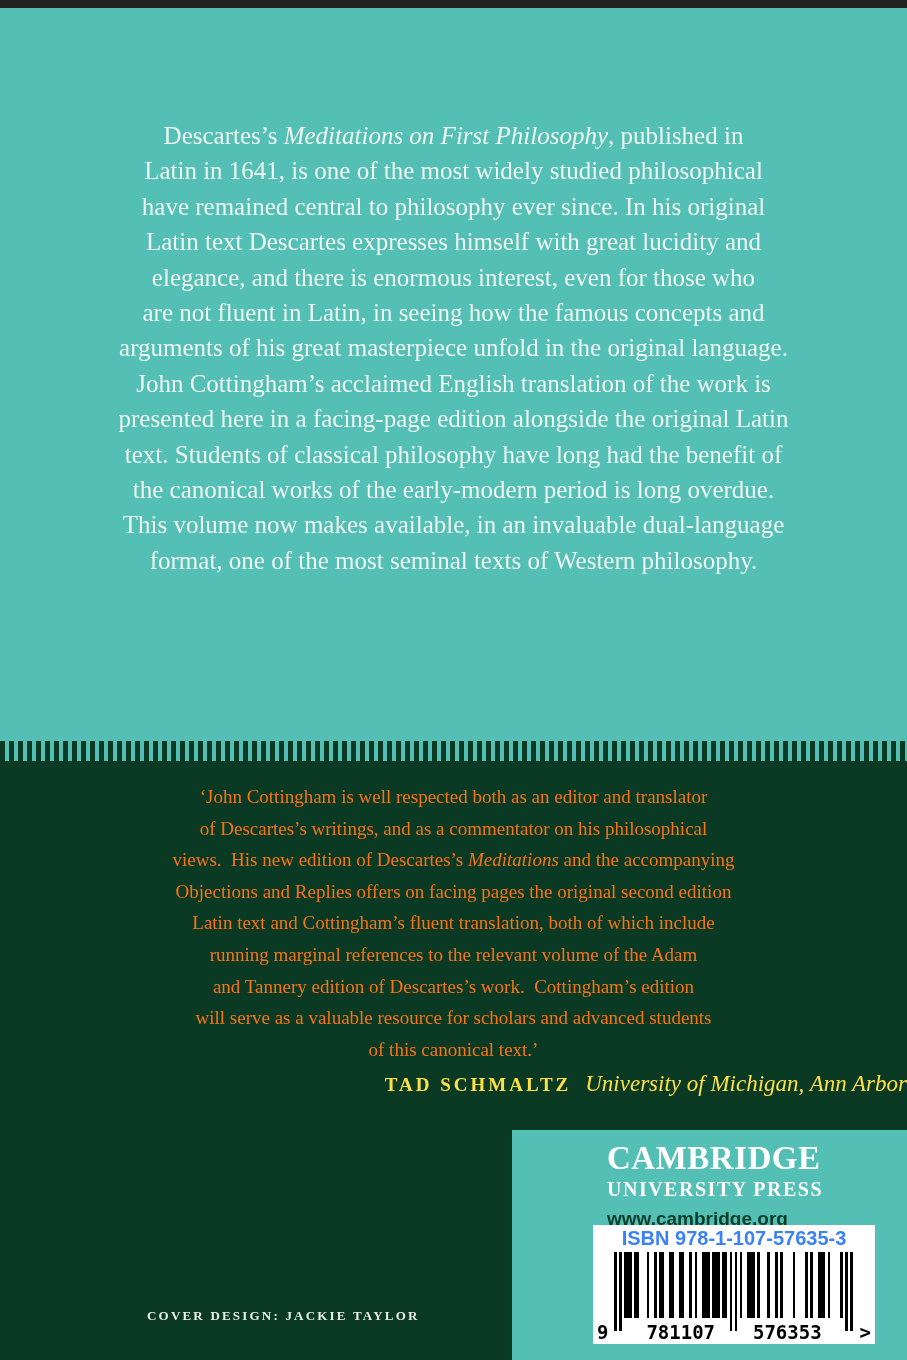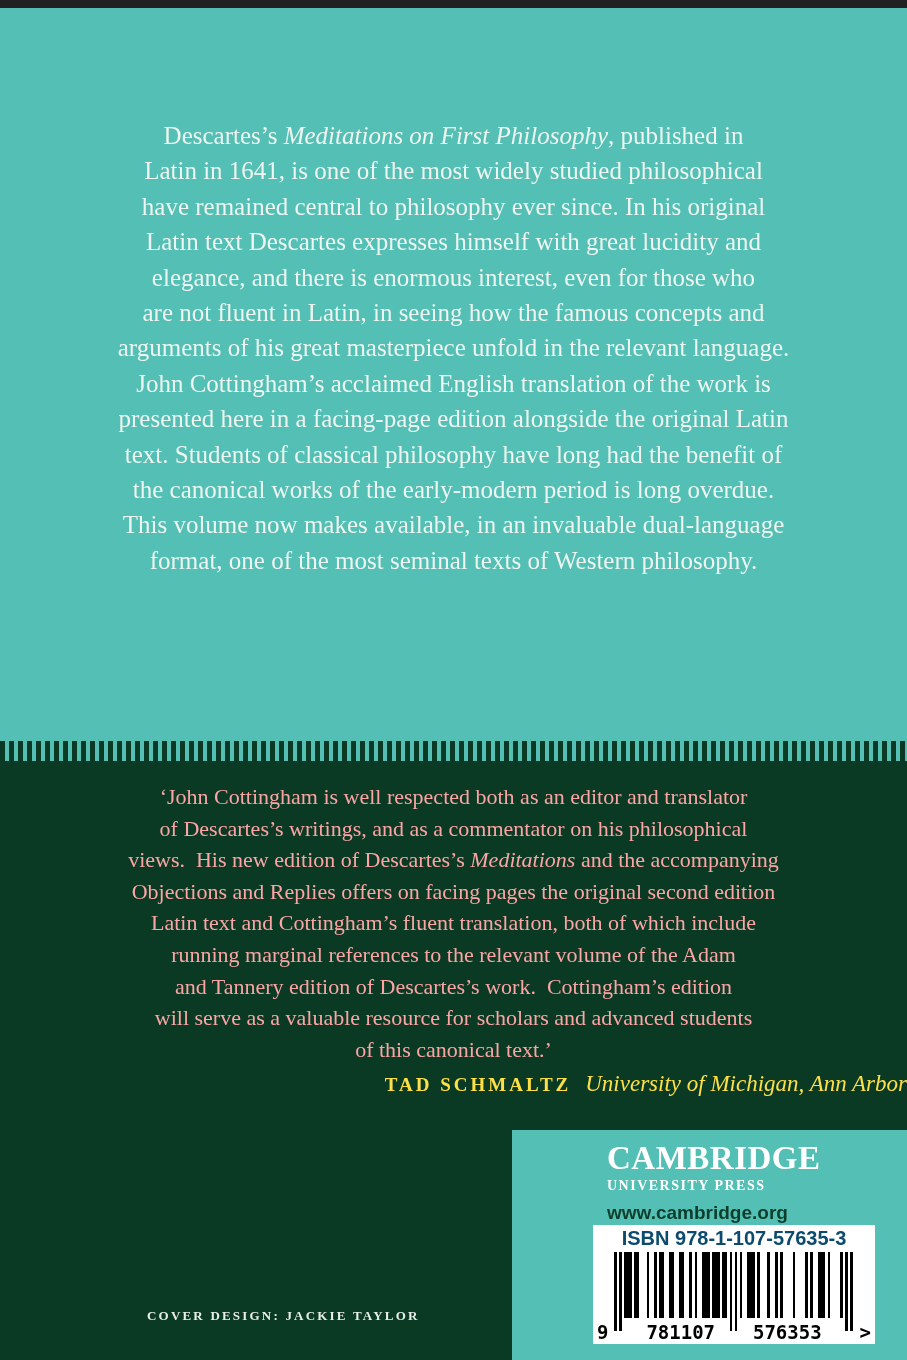--- a/index.html
+++ b/index.html
@@ -31,22 +31,22 @@
     position:absolute;top:733px;left:0;width:100%;height:20px;
     background:repeating-linear-gradient(to right, var(--dark) 0 5px, var(--teal) 5px 9px);
   }
   
   .bottom-panel{
     position:absolute;top:753px;left:0;width:100%;height:607px;
     background:var(--dark);
   }
   .review{
     margin-top:20px;text-align:center;
-    color:#fca5a5;
-    font-size:22px;line-height:31.6px;
+    color:#f97316;
+    font-size:19px;line-height:31.6px;
   }
   .attribution{
     text-align:right;margin-top:6px;color:#fde047;
   }
   .attr-name{
     font-size:19px;letter-spacing:3px;font-weight:600;
   }
   .attr-sep{display:inline-block;width:14px;}
   .attr-affil{
     font-style:italic;font-size:23px;
@@ -61,34 +61,34 @@
     background:var(--teal);
     padding-left:10px;
   }
   .publisher{
     padding:10px 0 0 85px;color:#ffffff;
   }
   .pub-name1{
     font-size:33px;font-weight:bold;letter-spacing:0.5px;line-height:1.1;
   }
   .pub-name2{
-    font-size:14px;font-weight:bold;letter-spacing:1.5px;line-height:1.1;margin-top:2px;
+    font-size:20px;font-weight:bold;letter-spacing:1.5px;line-height:1.1;margin-top:2px;
   }
   .pub-site{
     font-family:"Liberation Sans", sans-serif;
     font-weight:bold;font-size:19px;color:var(--link-green);margin-top:8px;
   }
   
   .isbn-box{
     position:absolute;left:81px;top:95px;width:282px;height:119px;
     background:#ffffff;
   }
   .isbn-label{
     font-family:"Liberation Sans", sans-serif;
-    font-weight:bold;font-size:20px;color:#0c4a6e;
+    font-weight:bold;font-size:20px;color:#3b82f6;
     text-align:center;margin-top:2px;letter-spacing:0px;
     white-space:nowrap;
   }
   .barcode{
     position:absolute;left:21px;top:27px;width:240px;height:80px;
     display:flex;align-items:flex-start;
   }
   .barcode .m{flex:none;width:2.52px;height:66px;}
   .barcode .m.b{background:#000;}
   .barcode .m.g{height:79px;}
@@ -104,21 +104,21 @@
 
 <div class="cover">
 
   <div class="synopsis">
       <div class="tline"><span>Descartes’s </span><span style="font-style: italic;">Meditations on First Philosophy</span><span>, published in</span></div>
       <div class="tline"><span>Latin in 1641, is one of the most widely studied philosophical</span></div>
       <div class="tline"><span>have remained central to philosophy ever since. In his original</span></div>
       <div class="tline"><span>Latin text Descartes expresses himself with great lucidity and</span></div>
       <div class="tline"><span>elegance, and there is enormous interest, even for those who</span></div>
       <div class="tline"><span>are not fluent in Latin, in seeing how the famous concepts and</span></div>
-      <div class="tline"><span>arguments of his great masterpiece unfold in the relevant language.</span></div>
+      <div class="tline"><span>arguments of his great masterpiece unfold in the original language.</span></div>
       <div class="tline"><span>John Cottingham’s acclaimed English translation of the work is</span></div>
       <div class="tline"><span>presented here in a facing-page edition alongside the original Latin</span></div>
       <div class="tline"><span>text. Students of classical philosophy have long had the benefit of</span></div>
       <div class="tline"><span>the canonical works of the early-modern period is long overdue.</span></div>
       <div class="tline"><span>This volume now makes available, in an invaluable dual-language</span></div>
       <div class="tline"><span>format, one of the most seminal texts of Western philosophy.</span></div>
     </div>
 
   <div class="comb"></div>
 

